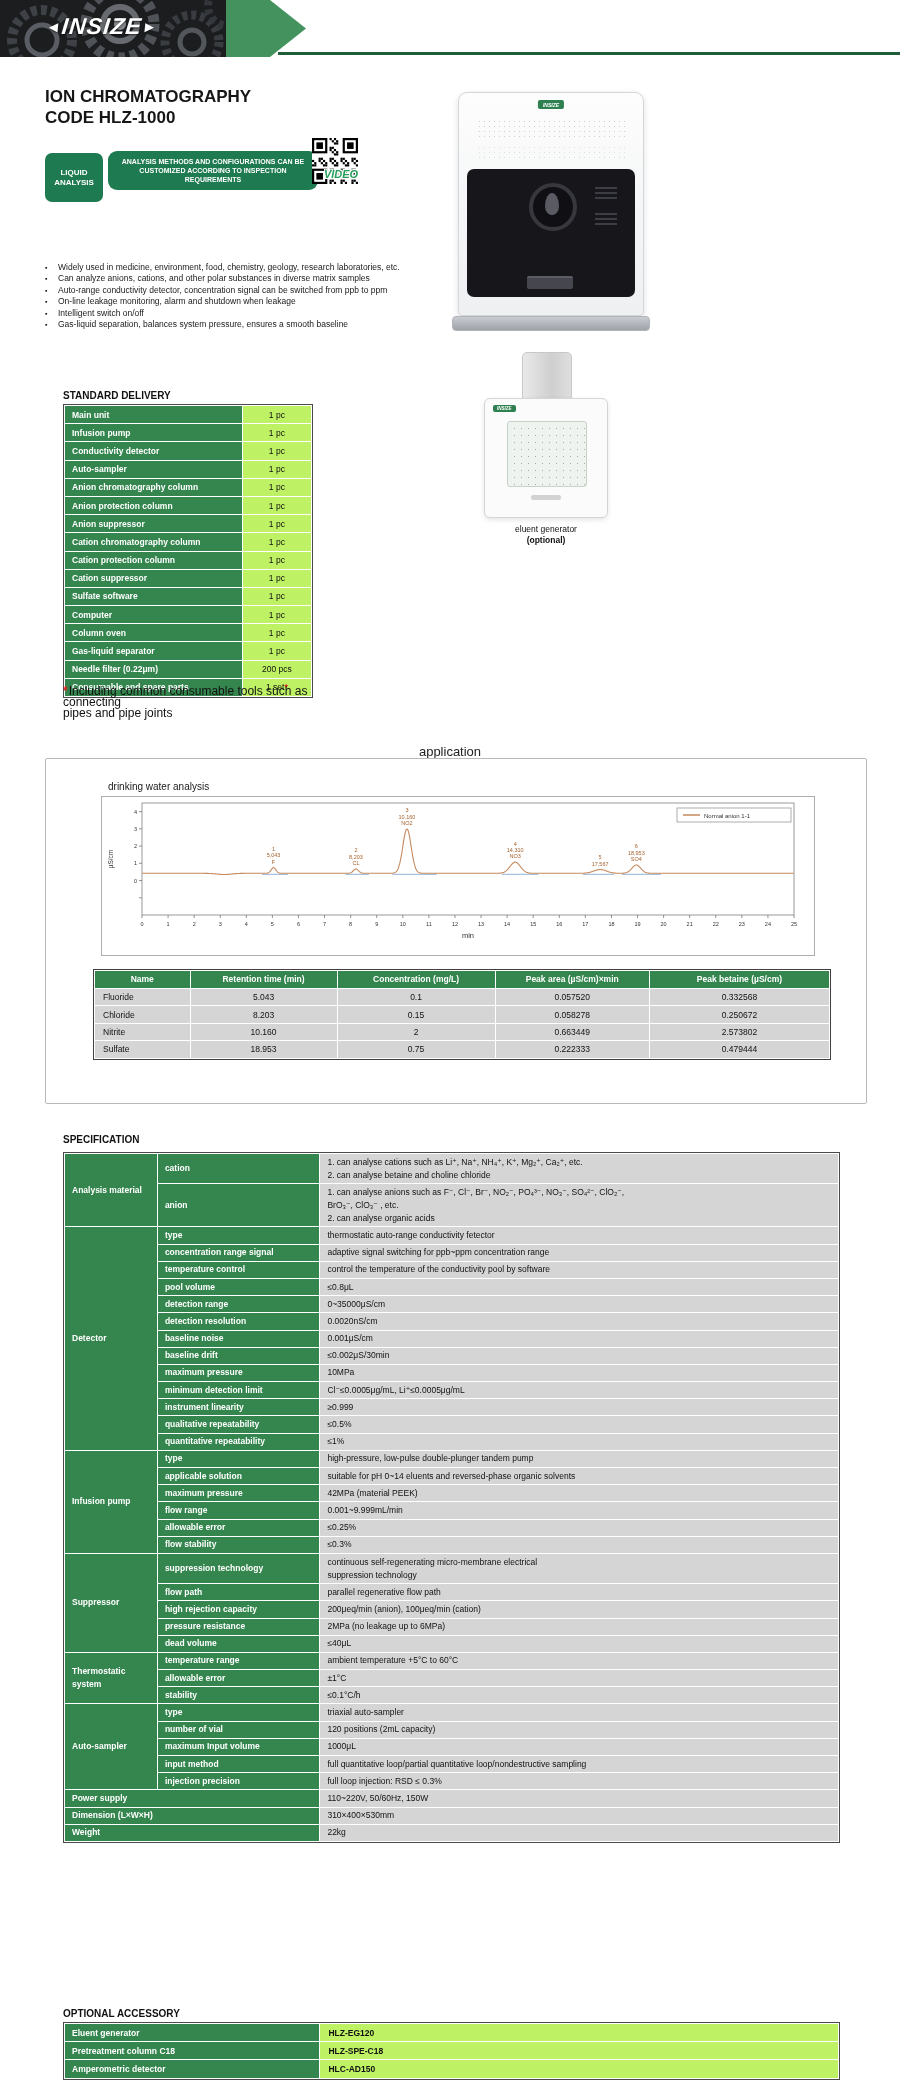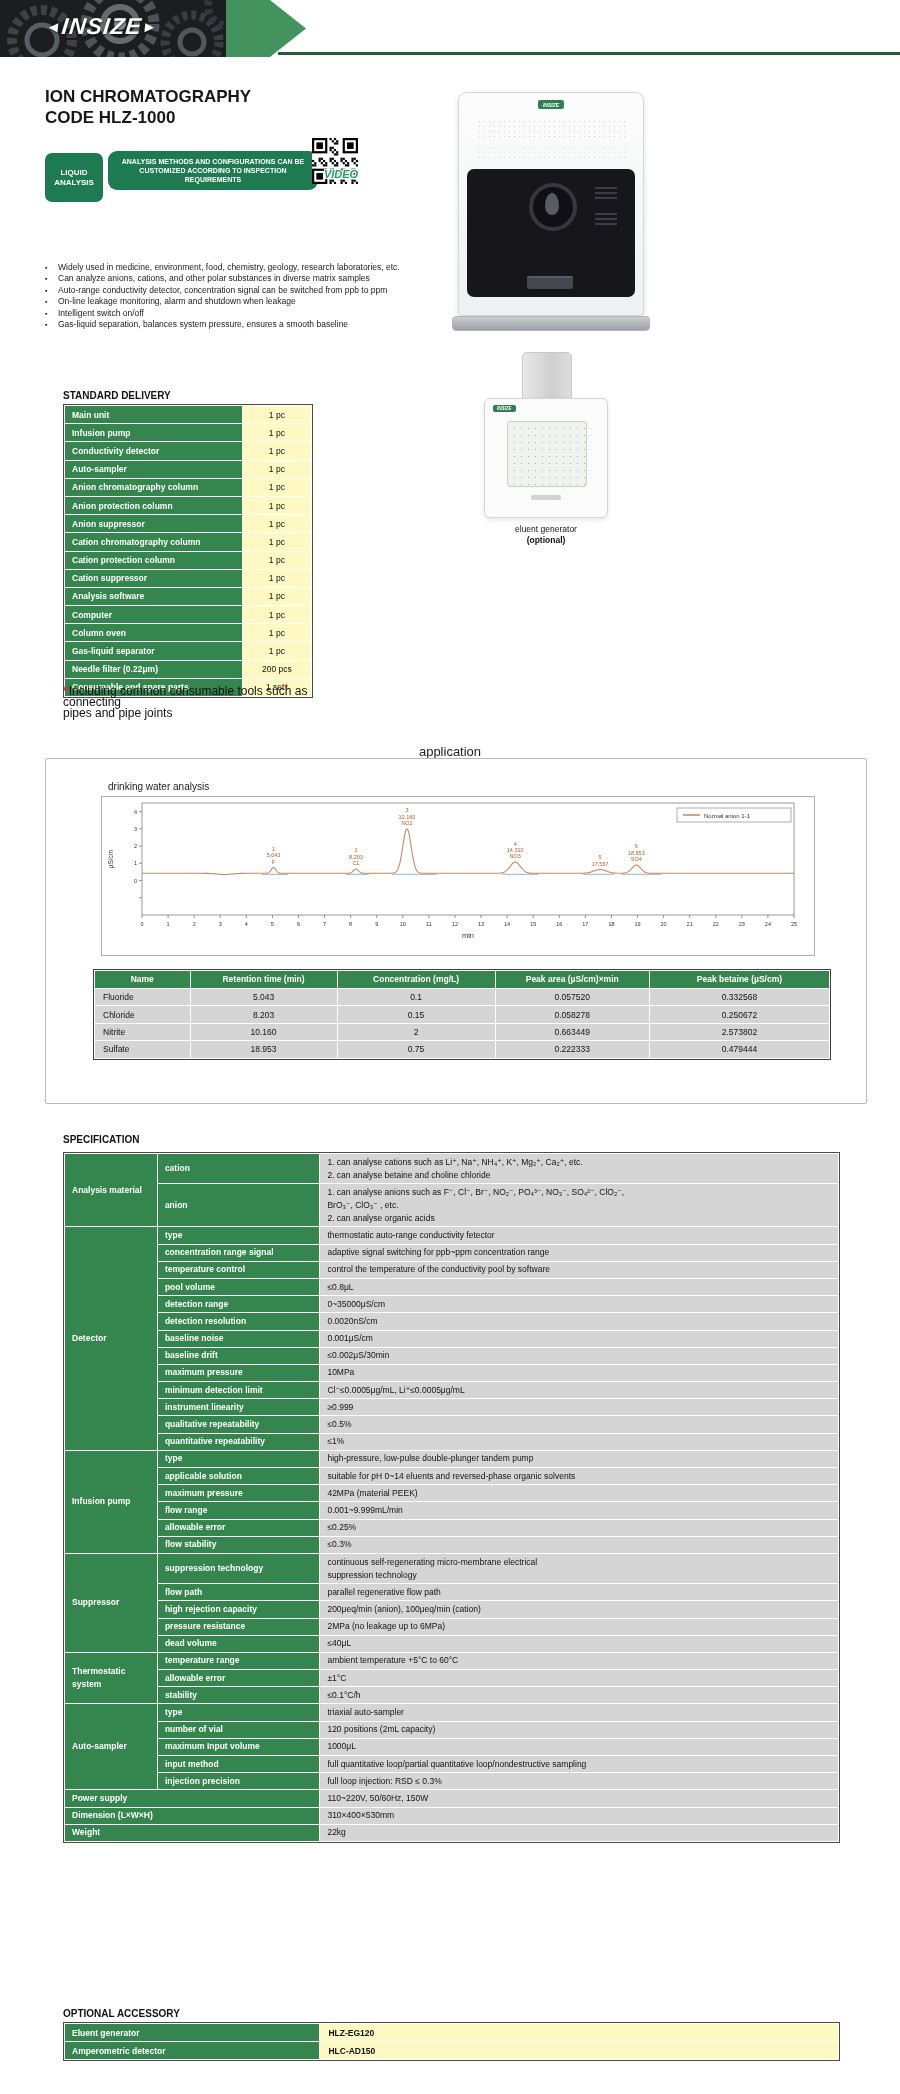--- a/index.html
+++ b/index.html
@@ -37,21 +37,21 @@
   .features li::before{content:"\25AA";position:absolute;left:0;top:0;font-size:7px;}
 
   
   .sec-title{position:absolute;font-size:10px;font-weight:bold;color:#111;}
 
   
   .tbl-wrap{position:absolute;border:1px solid #4a4a4a;}
   table.data{border-collapse:collapse;width:100%;table-layout:fixed;}
   table.data td,table.data th{border:1.5px solid #fff;font-size:8.5px;overflow:hidden;}
   .cell-green{background:#35864e;color:#fff;font-weight:bold;text-align:left;padding:1.5px 7px;}
-  .cell-gray{background:#fef9c3;color:#111;text-align:center;padding:1.5px 6px;}
+  .cell-gray{background:#bef264;color:#111;text-align:center;padding:1.5px 6px;}
 
   
   .delivery-wrap{left:63px;top:404px;width:248px;}
   .delivery-wrap td{height:14.2px;line-height:12px;}
   
   .footnote{position:absolute;left:63px;top:686px;width:270px;font-size:12px;line-height:11px;}
   .footnote .star{font-weight:bold;vertical-align:top;margin-right:1px;}
 
   
   .main-unit{position:absolute;left:452px;top:92px;width:196px;height:244px;}
@@ -296,21 +296,21 @@
           </tr>
           <tr>
             <td class="cell-green">Cation protection column</td>
             <td class="cell-gray">1 pc</td>
           </tr>
           <tr>
             <td class="cell-green">Cation suppressor</td>
             <td class="cell-gray">1 pc</td>
           </tr>
           <tr>
-            <td class="cell-green">Analysis software</td>
+            <td class="cell-green">Sulfate software</td>
             <td class="cell-gray">1 pc</td>
           </tr>
           <tr>
             <td class="cell-green">Computer</td>
             <td class="cell-gray">1 pc</td>
           </tr>
           <tr>
             <td class="cell-green">Column oven</td>
             <td class="cell-gray">1 pc</td>
           </tr>
@@ -697,20 +697,24 @@
       <colgroup>
           <col style="width:33%">
           <col style="width:67%">
         </colgroup>
       <tbody>
           <tr>
             <td class="cell-green">Eluent generator</td>
             <td class="cell-gray">HLZ-EG120</td>
           </tr>
           <tr>
+            <td class="cell-green">Pretreatment column C18</td>
+            <td class="cell-gray">HLZ-SPE-C18</td>
+          </tr>
+          <tr>
             <td class="cell-green">Amperometric detector</td>
             <td class="cell-gray">HLC-AD150</td>
           </tr>
         </tbody>
     </table>
   </div>
 
 </div>
 
 </body></html>

